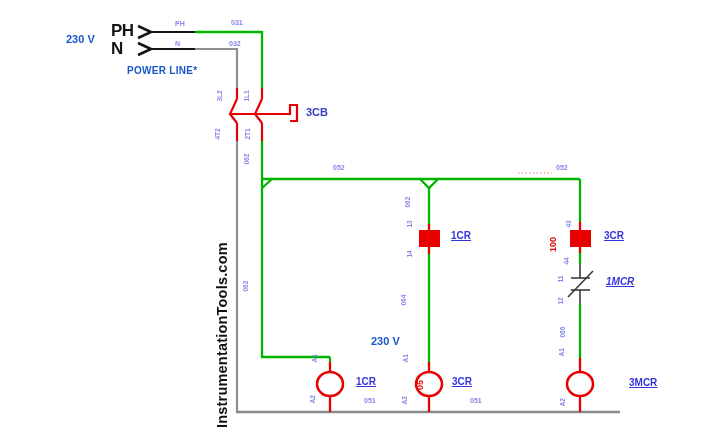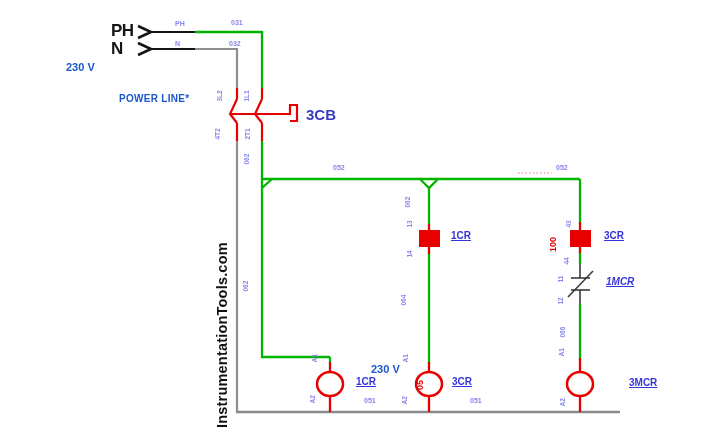--- a/index.html
+++ b/index.html
@@ -7,24 +7,24 @@
     position:relative;width:720px;height:439px;background:#ffffff;overflow:hidden;
     font-family:"Liberation Sans",sans-serif;
   }
   svg{position:absolute;left:0;top:0;}
   .hl{position:absolute;font-size:7px;line-height:1;color:#8585ea;white-space:nowrap;font-weight:bold;}
   .rl{position:absolute;font-size:6.5px;line-height:1;color:#8585ea;white-space:nowrap;font-weight:bold;
       transform:rotate(-90deg);transform-origin:0 100%;}
   .rl-red{color:#e80000;font-size:9px;font-weight:bold;}
   .link{position:absolute;font-size:10px;font-weight:bold;color:#3434dd;text-decoration:underline;
         white-space:nowrap;line-height:1;cursor:pointer;}
-  .blue{position:absolute;color:#1a56cc;font-weight:bold;white-space:nowrap;line-height:1;margin-top:28px;}
+  .blue{position:absolute;color:#1a56cc;font-weight:bold;white-space:nowrap;line-height:1;}
   .big-term{position:absolute;color:#141414;font-weight:bold;font-size:17px;line-height:16px;
             letter-spacing:-0.5px;white-space:nowrap;}
-  .navy{position:absolute;color:#3a3ac0;font-weight:bold;font-size:15px;line-height:1;white-space:nowrap;}
+  .navy{position:absolute;color:#3a3ac0;font-weight:bold;font-size:11px;line-height:1;white-space:nowrap;}
   .watermark{
     position:absolute;left:214px;top:230px;height:198px;width:20px;
     writing-mode:vertical-rl;transform:rotate(180deg);
     font-size:14.5px;font-weight:bold;color:#111;white-space:nowrap;letter-spacing:0.2px;
   }
 </style>
 </head>
 <body>
 
 <div id="stage">
@@ -116,21 +116,21 @@
       <ellipse cx="429" cy="384" rx="13" ry="12"></ellipse>
       <ellipse cx="580" cy="384" rx="13" ry="12"></ellipse>
     </g>
   </svg>
 
   <div class="watermark">InstrumentationTools.com</div>
 
   <div class="blue" style="left:66px;top:34px;font-size:11px;">230 V</div>
   <div class="big-term" style="left:111px;top:23px;">PH</div>
   <div class="big-term" style="left:111px;top:41px;">N</div>
-  <div class="blue" style="left:119px;top:66px;font-size:10px;letter-spacing:0.3px;">POWER LINE*</div>
+  <div class="blue" style="left:127px;top:66px;font-size:10px;letter-spacing:0.3px;">POWER LINE*</div>
 
   <div class="hl" style="left:175px;top:20px;">PH</div>
   <div class="hl" style="left:231px;top:19px;">031</div>
   <div class="hl" style="left:175px;top:40px;">N</div>
   <div class="hl" style="left:229px;top:40px;">032</div>
   <div class="hl" style="left:333px;top:164px;">052</div>
   <div class="hl" style="left:556px;top:164px;">052</div>
   <div class="hl" style="left:364px;top:397px;">051</div>
   <div class="hl" style="left:470px;top:397px;">051</div>
 

